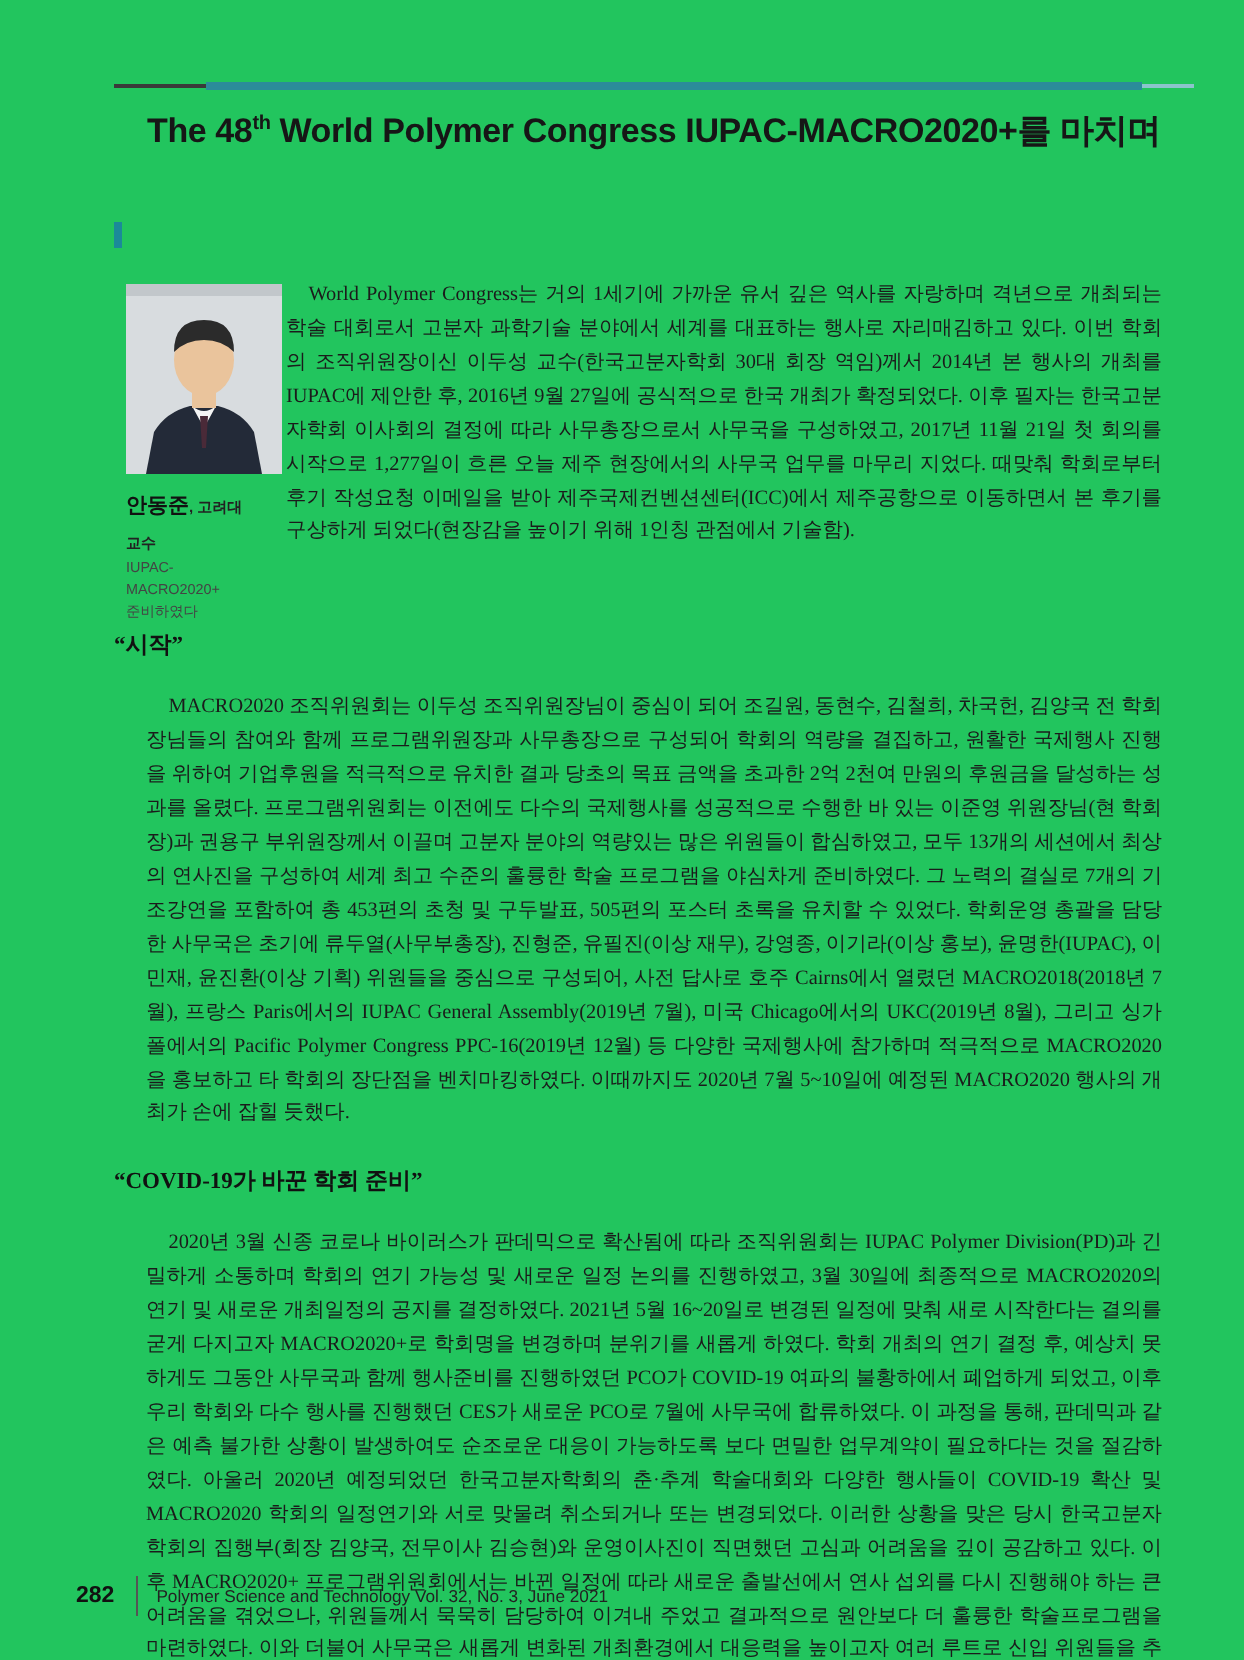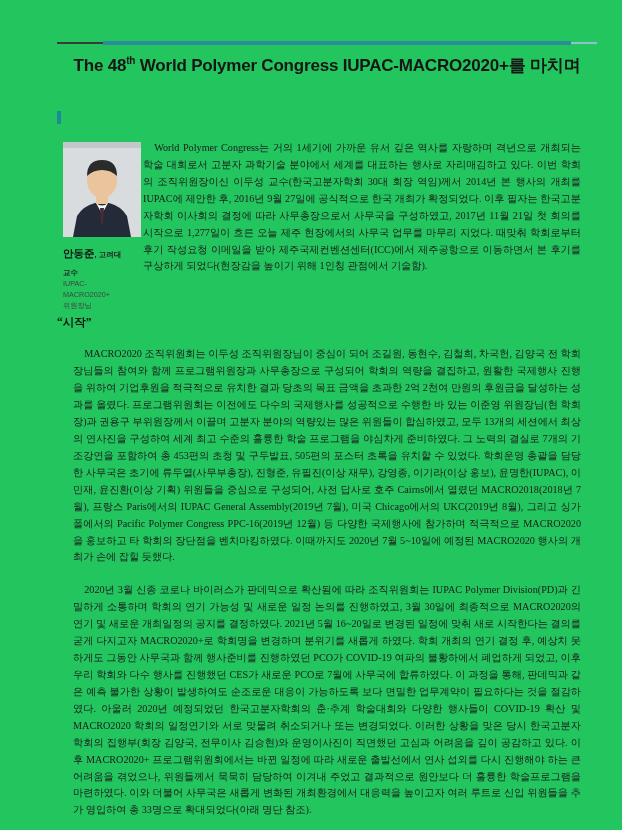--- a/index.html
+++ b/index.html
@@ -84,27 +84,33 @@
           <path d="M10 95 L14 74 Q20 64 32 61 L46 61 Q58 64 64 74 L68 95 Z" fill="#232a38"></path>
           <path d="M33 61 L39 72 L45 61 Q39 66 33 61 Z" fill="#f4f4f4"></path>
           <path d="M37 66 L41 66 L40 82 L38 82 Z" fill="#4a2a38"></path>
           <ellipse cx="39" cy="38" rx="15" ry="18" fill="#eac49c"></ellipse>
           <path d="M24 34 Q24 18 39 18 Q54 18 54 34 Q48 28 39 28 Q30 28 24 34 Z" fill="#2b2b2b"></path>
           <rect x="33" y="52" width="12" height="10" fill="#eac49c"></rect>
         </svg>
         <div class="author-caption">
           <div><span class="author-name">안동준</span><span class="author-affil">, 고려대 교수</span></div>
           <div class="author-role">IUPAC-MACRO2020+</div>
-          <div class="author-role">위원장님</div>
+          <div class="author-role">준비하였다</div>
         </div>
       </div>
 
       <p class="para">World Polymer Congress는 거의 1세기에 가까운 유서 깊은 역사를 자랑하며 격년으로 개최되는 학술 대회로서 고분자 과학기술 분야에서 세계를 대표하는 행사로 자리매김하고 있다. 이번 학회의 조직위원장이신 이두성 교수(한국고분자학회 30대 회장 역임)께서 2014년 본 행사의 개최를 IUPAC에 제안한 후, 2016년 9월 27일에 공식적으로 한국 개최가 확정되었다. 이후 필자는 한국고분자학회 이사회의 결정에 따라 사무총장으로서 사무국을 구성하였고, 2017년 11월 21일 첫 회의를 시작으로 1,277일이 흐른 오늘 제주 현장에서의 사무국 업무를 마무리 지었다. 때맞춰 학회로부터 후기 작성요청 이메일을 받아 제주국제컨벤션센터(ICC)에서 제주공항으로 이동하면서 본 후기를 구상하게 되었다(현장감을 높이기 위해 1인칭 관점에서 기술함).</p>
 
       <div class="section-title">“시작”</div>
       <p class="para">MACRO2020 조직위원회는 이두성 조직위원장님이 중심이 되어 조길원, 동현수, 김철희, 차국헌, 김양국 전 학회장님들의 참여와 함께 프로그램위원장과 사무총장으로 구성되어 학회의 역량을 결집하고, 원활한 국제행사 진행을 위하여 기업후원을 적극적으로 유치한 결과 당초의 목표 금액을 초과한 2억 2천여 만원의 후원금을 달성하는 성과를 올렸다. 프로그램위원회는 이전에도 다수의 국제행사를 성공적으로 수행한 바 있는 이준영 위원장님(현 학회장)과 권용구 부위원장께서 이끌며 고분자 분야의 역량있는 많은 위원들이 합심하였고, 모두 13개의 세션에서 최상의 연사진을 구성하여 세계 최고 수준의 훌륭한 학술 프로그램을 야심차게 준비하였다. 그 노력의 결실로 7개의 기조강연을 포함하여 총 453편의 초청 및 구두발표, 505편의 포스터 초록을 유치할 수 있었다. 학회운영 총괄을 담당한 사무국은 초기에 류두열(사무부총장), 진형준, 유필진(이상 재무), 강영종, 이기라(이상 홍보), 윤명한(IUPAC), 이민재, 윤진환(이상 기획) 위원들을 중심으로 구성되어, 사전 답사로 호주 Cairns에서 열렸던 MACRO2018(2018년 7월), 프랑스 Paris에서의 IUPAC General Assembly(2019년 7월), 미국 Chicago에서의 UKC(2019년 8월), 그리고 싱가폴에서의 Pacific Polymer Congress PPC-16(2019년 12월) 등 다양한 국제행사에 참가하며 적극적으로 MACRO2020을 홍보하고 타 학회의 장단점을 벤치마킹하였다. 이때까지도 2020년 7월 5~10일에 예정된 MACRO2020 행사의 개최가 손에 잡힐 듯했다.</p>
 
+      <div class="section-title">“COVID-19가 바꾼 학회 준비”</div>
       <p class="para">2020년 3월 신종 코로나 바이러스가 판데믹으로 확산됨에 따라 조직위원회는 IUPAC Polymer Division(PD)과 긴밀하게 소통하며 학회의 연기 가능성 및 새로운 일정 논의를 진행하였고, 3월 30일에 최종적으로 MACRO2020의 연기 및 새로운 개최일정의 공지를 결정하였다. 2021년 5월 16~20일로 변경된 일정에 맞춰 새로 시작한다는 결의를 굳게 다지고자 MACRO2020+로 학회명을 변경하며 분위기를 새롭게 하였다. 학회 개최의 연기 결정 후, 예상치 못하게도 그동안 사무국과 함께 행사준비를 진행하였던 PCO가 COVID-19 여파의 불황하에서 폐업하게 되었고, 이후 우리 학회와 다수 행사를 진행했던 CES가 새로운 PCO로 7월에 사무국에 합류하였다. 이 과정을 통해, 판데믹과 같은 예측 불가한 상황이 발생하여도 순조로운 대응이 가능하도록 보다 면밀한 업무계약이 필요하다는 것을 절감하였다. 아울러 2020년 예정되었던 한국고분자학회의 춘·추계 학술대회와 다양한 행사들이 COVID-19 확산 및 MACRO2020 학회의 일정연기와 서로 맞물려 취소되거나 또는 변경되었다. 이러한 상황을 맞은 당시 한국고분자학회의 집행부(회장 김양국, 전무이사 김승현)와 운영이사진이 직면했던 고심과 어려움을 깊이 공감하고 있다. 이후 MACRO2020+ 프로그램위원회에서는 바뀐 일정에 따라 새로운 출발선에서 연사 섭외를 다시 진행해야 하는 큰 어려움을 겪었으나, 위원들께서 묵묵히 담당하여 이겨내 주었고 결과적으로 원안보다 더 훌륭한 학술프로그램을 마련하였다. 이와 더불어 사무국은 새롭게 변화된 개최환경에서 대응력을 높이고자 여러 루트로 신입 위원들을 추가 영입하여 총 33명으로 확대되었다(아래 명단 참조).</p>
 
     </div>
   </div>
 
+  <div class="footer">
+    <span class="footer-page">282</span>
+    <span class="footer-divider"></span>
+    <span class="footer-journal">Polymer Science and Technology  Vol. 32, No. 3, June 2021</span>
+  </div>
 </div>
 
 </body></html>

